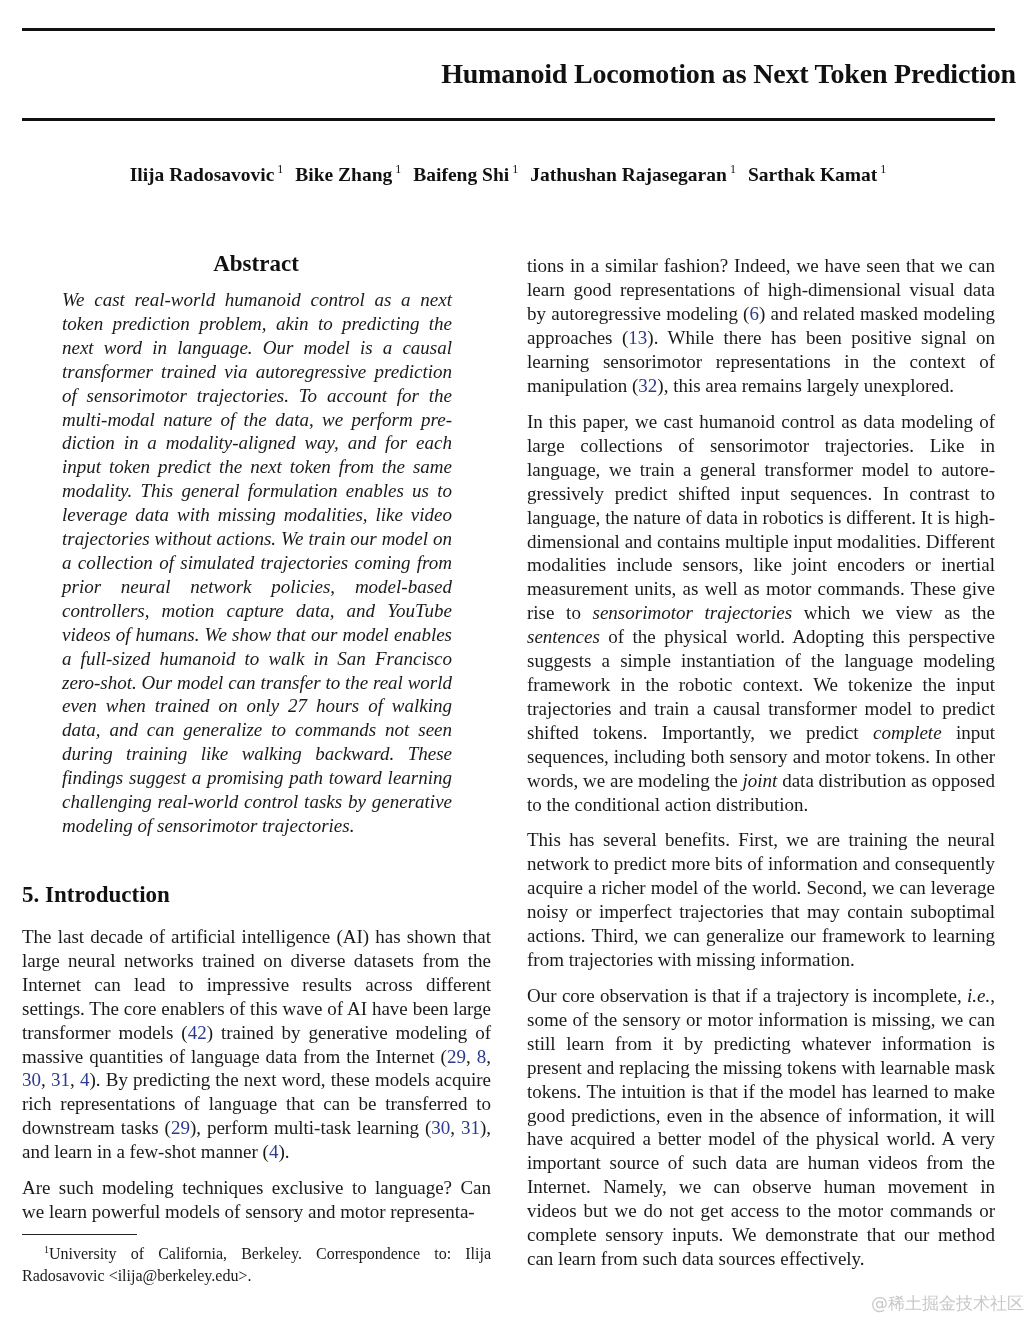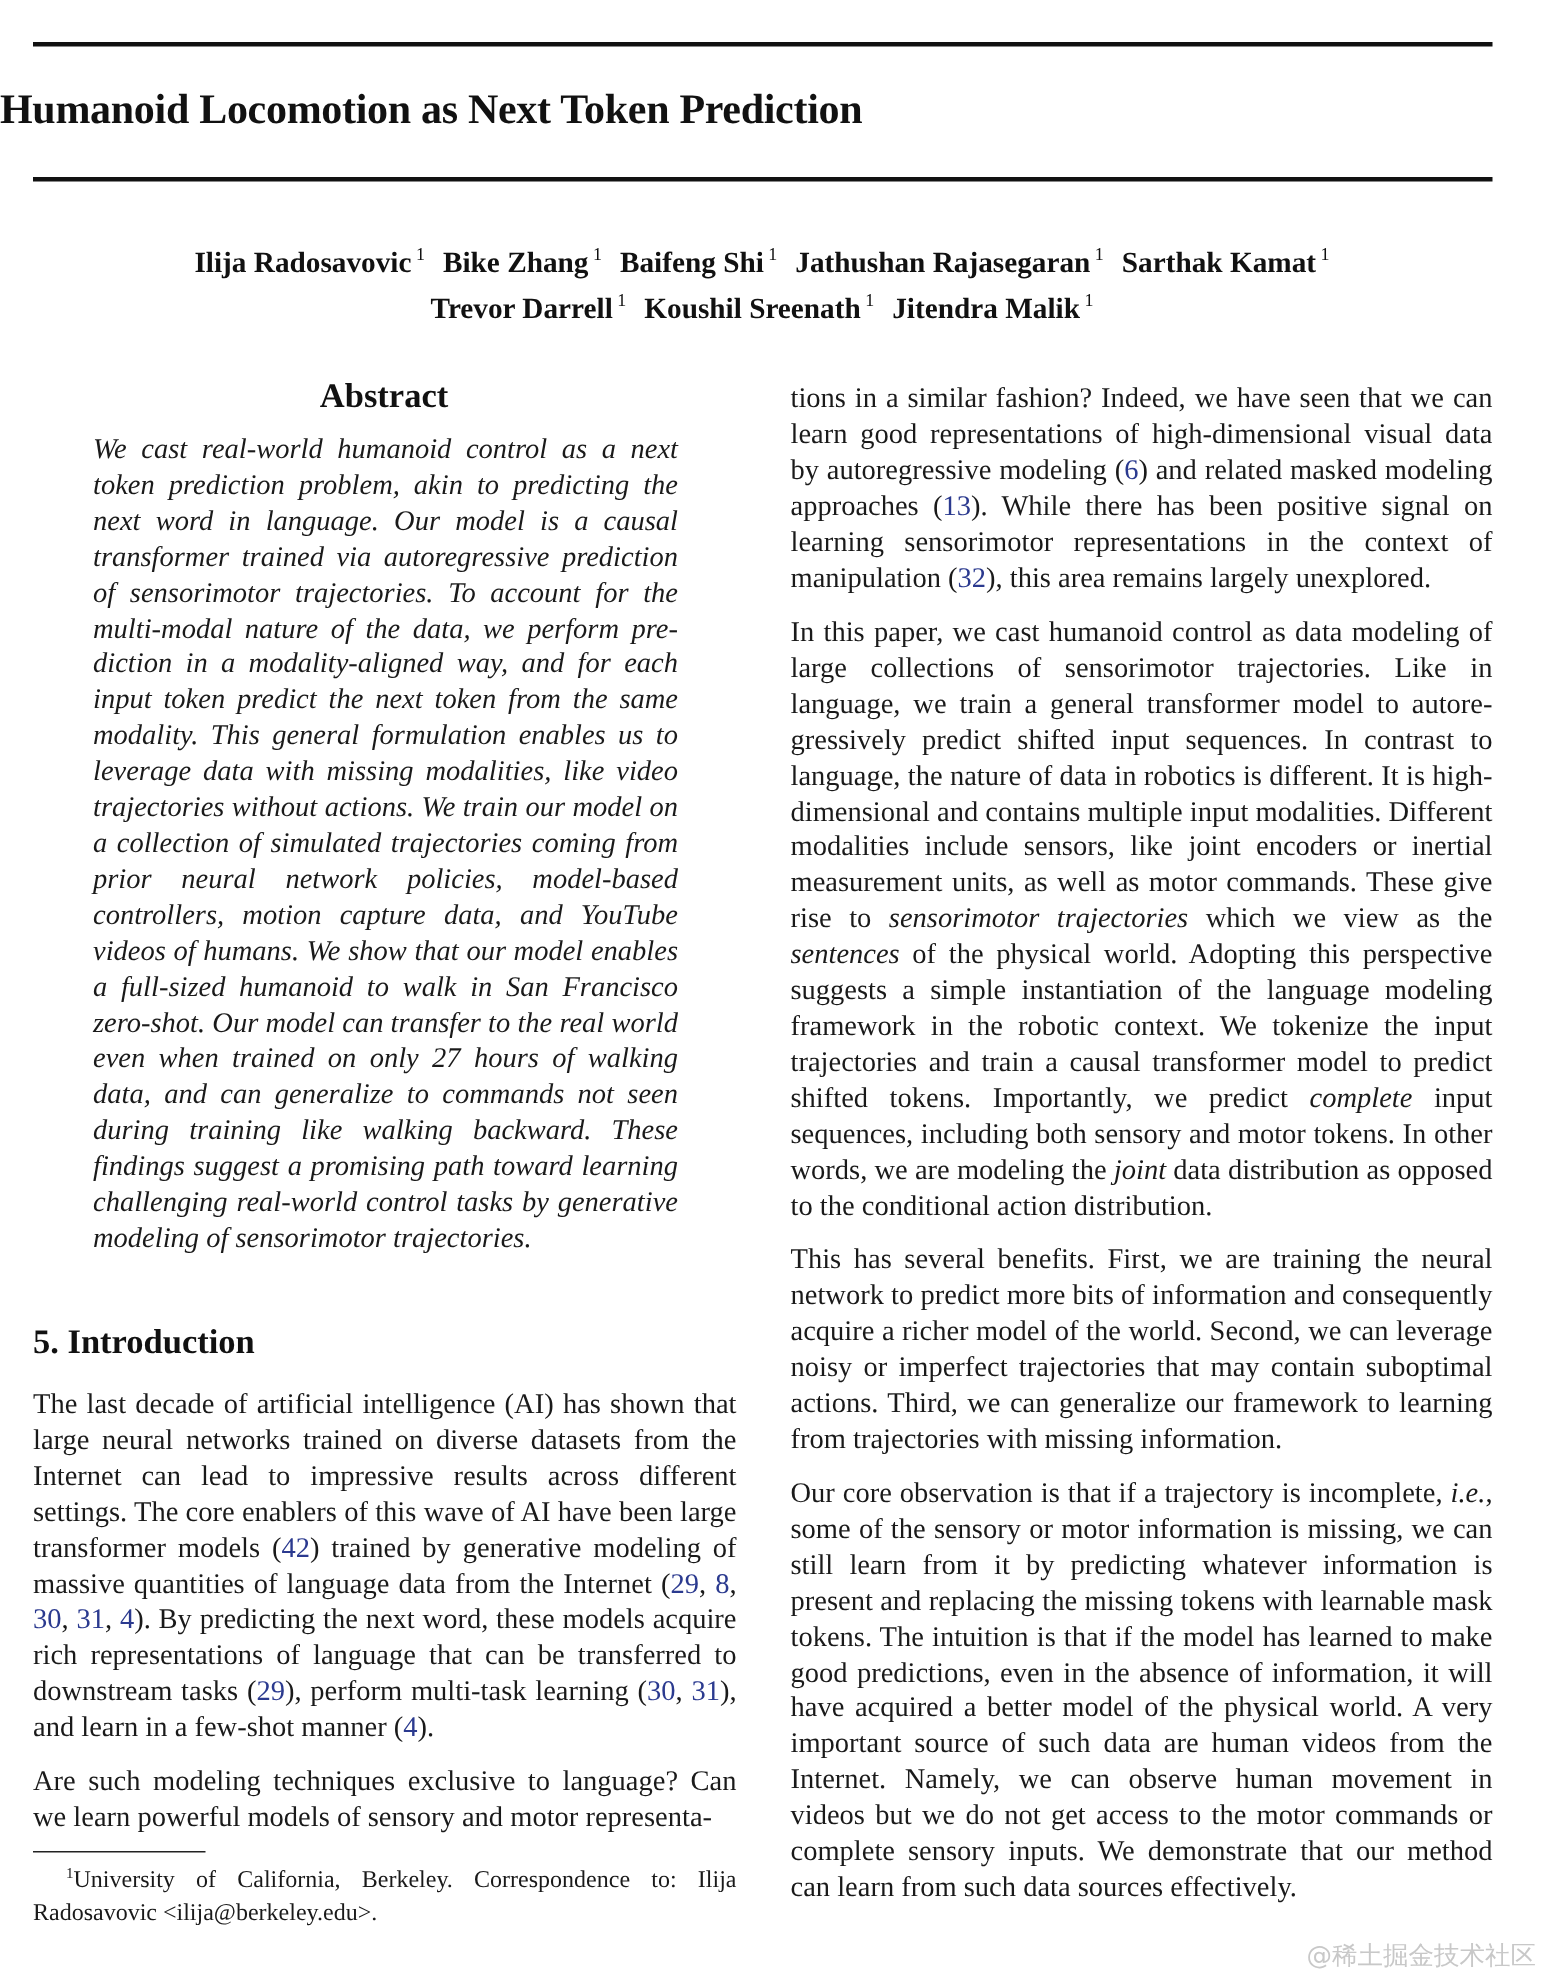--- a/index.html
+++ b/index.html
@@ -6,21 +6,21 @@
   body {
     width: 1032px; height: 1322px; position: relative; overflow: hidden;
     font-family: "Liberation Serif", "DejaVu Serif", serif;
     color: #1a1a1a;
   }
   .rule { position: absolute; left: 22px; width: 973px; height: 3px; background: #111; }
   .rule.top { top: 28px; }
   .rule.bottom { top: 118px; }
   .title {
     position: absolute; left: 0; width: 1016px; top: 58px; margin: 0;
-    text-align: left; font-weight: bold; font-size: 28px; letter-spacing: -0.2px;
+    text-align: right; font-weight: bold; font-size: 28px; letter-spacing: -0.2px;
     color: #111;
   }
   .authors {
     position: absolute; left: 0; width: 1016px; top: 157px;
     text-align: center; font-weight: bold; font-size: 19.5px; line-height: 24px;
     color: #111;
   }
   .author { display: inline-block; margin: 0 6px; }
   .author sup { font-weight: normal; font-size: 12px; vertical-align: 8px; margin-left: 3px; }
   .col { position: absolute; font-size: 19px; line-height: 23.9px; text-align: justify; }
@@ -53,21 +53,20 @@
 </style>
 </head>
 <body>
 
 <div class="rule top"></div>
 <h1 class="title">Humanoid Locomotion as Next Token Prediction</h1>
 <div class="rule bottom"></div>
 
 <div class="authors">
   <div id="authors1"><span class="author"><span>Ilija Radosavovic</span><sup>1</sup></span><span class="author"><span>Bike Zhang</span><sup>1</sup></span><span class="author"><span>Baifeng Shi</span><sup>1</sup></span><span class="author"><span>Jathushan Rajasegaran</span><sup>1</sup></span><span class="author"><span>Sarthak Kamat</span><sup>1</sup></span></div>
-  <div id="authors2"><span class="author"><span>Trevor Darrell</span><sup>1</sup></span><span class="author"><span>Koushil Sreenath</span><sup>1</sup></span><span class="author"><span>Jitendra Malik</span><sup>1</sup></span></div>
 </div>
 
 <h2 class="abstract-head">Abstract</h2>
 <div class="col abstract">
   <p>We cast real-world humanoid control as a next token prediction problem, akin to predicting the next word in language. Our model is a causal transformer trained via autoregressive prediction of sensorimotor trajectories. To account for the multi-modal nature of the data, we perform pre­diction in a modality-aligned way, and for each input token predict the next token from the same modality. This general formulation enables us to leverage data with missing modalities, like video trajectories without actions. We train our model on a collection of simulated trajectories coming from prior neural network policies, model-based controllers, motion capture data, and YouTube videos of humans. We show that our model en­ables a full-sized humanoid to walk in San Fran­cisco zero-shot. Our model can transfer to the real world even when trained on only 27 hours of walking data, and can generalize to commands not seen during training like walking backward. These findings suggest a promising path toward learning challenging real-world control tasks by generative modeling of sensorimotor trajectories.</p>
 </div>
 
 <h2 class="section-head">5. Introduction</h2>
 <div class="col left intro1">
     <p>The last decade of artificial intelligence (AI) has shown that large neural networks trained on diverse datasets from the Internet can lead to impressive results across different settings. The core enablers of this wave of AI have been large transformer models (<a class="cite" style="color: rgb(43, 58, 143); text-decoration: none;">42</a>) trained by generative model­ing of massive quantities of language data from the Inter­net (<a class="cite" style="color: rgb(43, 58, 143); text-decoration: none;">29</a>, <a class="cite" style="color: rgb(43, 58, 143); text-decoration: none;">8</a>, <a class="cite" style="color: rgb(43, 58, 143); text-decoration: none;">30</a>, <a class="cite" style="color: rgb(43, 58, 143); text-decoration: none;">31</a>, <a class="cite" style="color: rgb(43, 58, 143); text-decoration: none;">4</a>). By predicting the next word, these models acquire rich representations of language that can be transferred to downstream tasks (<a class="cite" style="color: rgb(43, 58, 143); text-decoration: none;">29</a>), perform multi-task learning (<a class="cite" style="color: rgb(43, 58, 143); text-decoration: none;">30</a>, <a class="cite" style="color: rgb(43, 58, 143); text-decoration: none;">31</a>), and learn in a few-shot manner (<a class="cite" style="color: rgb(43, 58, 143); text-decoration: none;">4</a>).</p>

